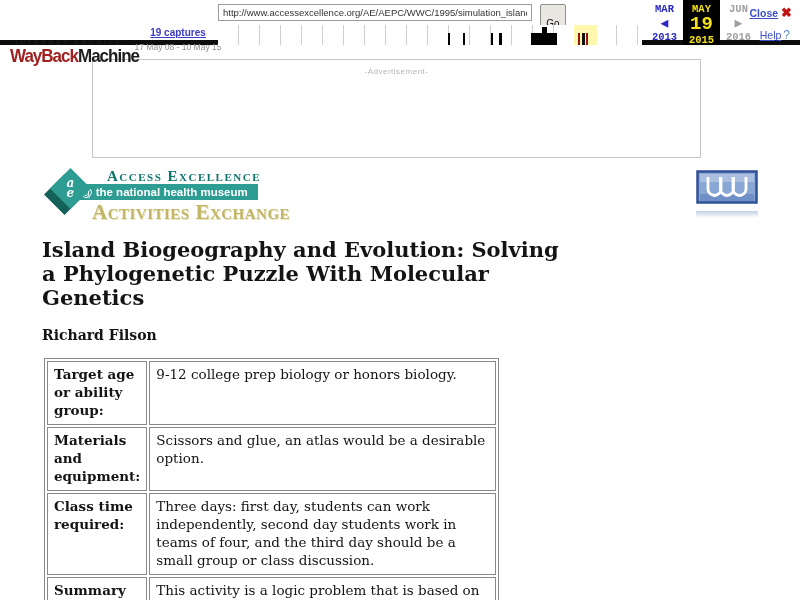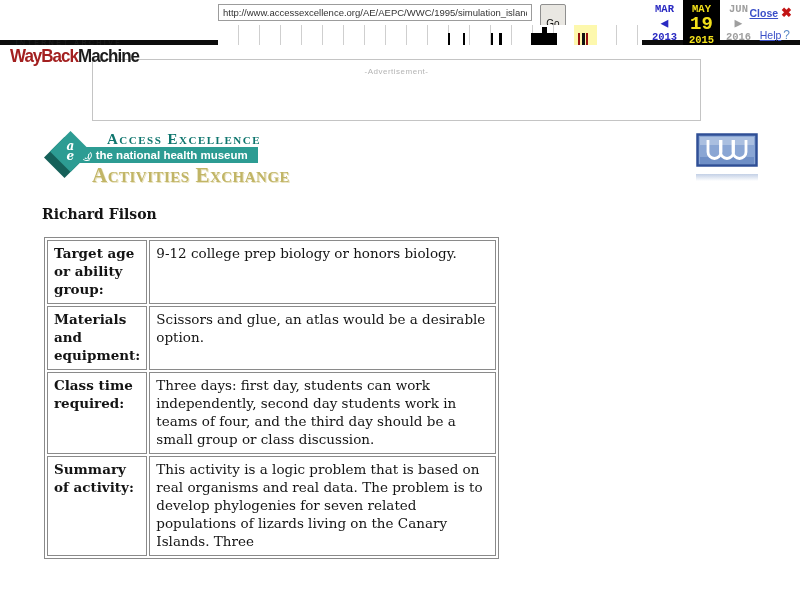--- a/index.html
+++ b/index.html
@@ -33,21 +33,21 @@
   .prevc { color: #2a2ac2; } .nextc { color: #9f9f9f; }
   .cur-y { color: #f3e11a; }
 
   .wb-close { position: absolute; right: 8px; top: 5px; font-size: 10.5px; font-weight: bold; white-space: nowrap; }
   .wb-help  { position: absolute; right: 10px; top: 28px; font-size: 10.5px; font-weight: normal; white-space: nowrap; }
   .wb-link { color: #3a4fc8; text-decoration: underline; cursor: pointer; }
   .x-mark { color: #c21414; font-size: 13px; margin-left: 3px; }
   .q-mark { color: #5e8cc8; font-size: 12px; margin-left: 2px; }
 
   
-  .ad { margin: 14px 0 0 92px; width: 609px; height: 62px; border: 1px solid #c4c4c4; text-align: center; }
+  .ad { margin: 14px 0 0 92px; width: 609px; height: 99px; border: 1px solid #c4c4c4; text-align: center; }
   .ad-label { display: inline-block; margin-top: 3px; font-size: 8px; letter-spacing: .5px; color: #b4b4b4; }
 
   
   .brand { position: relative; height: 58px; margin-top: 10px; }
   .diamond, .diamond-shadow { position: absolute; width: 29px; height: 29px; transform: rotate(45deg); }
   .diamond-shadow { left: 50px; top: 12px; background: #156059; }
   .diamond { left: 56px; top: 6px; background: #2d9c93; display: flex; align-items: center; justify-content: center; z-index: 2; }
   .monogram { transform: rotate(-45deg); width: 9px; word-break: break-all; text-align: center;
     font-family: "DejaVu Serif", serif; font-style: italic; font-weight: bold; font-size: 12px; line-height: .8; color: #fff; }
   .org-name { position: absolute; left: 107px; top: 0; font-family: "Liberation Serif", serif; font-variant: small-caps; font-weight: bold; font-size: 15px; letter-spacing: 1.5px; color: #0f766e; }
@@ -67,20 +67,24 @@
 </style>
 </head>
 <body>
 
 <div class="wb">
   <div class="wb-logo">
     <div class="ia-label">INTERNET ARCHIVE</div>
     <div class="wordmark"><span class="wm-red">WayBack</span><span class="wm-black">Machine</span></div>
   </div>
 
+  <div class="wb-captures">
+    <span class="cap-link">19 captures</span>
+    <div class="cap-range">17 May 08 - 10 May 15</div>
+  </div>
 
   <input class="wb-url" value="http://www.accessexcellence.org/AE/AEPC/WWC/1995/simulation_island.php" style="">
   <button class="wb-go">Go</button>
 
   <div class="wb-timeline">
       <div class="tl-mark" style="left: 356px; width: 23px; height: 20px; background: rgb(253, 248, 173);"></div>
       <div class="tl-mark" style="left: 230px; width: 2px; height: 12px; background: rgb(0, 0, 0);"></div>
       <div class="tl-mark" style="left: 245px; width: 2px; height: 12px; background: rgb(0, 0, 0);"></div>
       <div class="tl-mark" style="left: 273px; width: 2px; height: 12px; background: rgb(0, 0, 0);"></div>
       <div class="tl-mark" style="left: 281px; width: 3px; height: 12px; background: rgb(0, 0, 0);"></div>
@@ -133,20 +137,21 @@
       <rect x="4" y="24" width="54" height="7" fill="#6f8fc6"></rect>
       <path d="M12 7 V19 a6.5 6.5 0 0 0 13 0 V7" fill="none" stroke="#ffffff" stroke-width="2.8"></path>
       <path d="M24.5 7 V19 a6.5 6.5 0 0 0 13 0 V7" fill="none" stroke="#ffffff" stroke-width="2.8"></path>
       <path d="M37 7 V19 a6.5 6.5 0 0 0 13 0 V7" fill="none" stroke="#ffffff" stroke-width="2.8"></path>
     </svg>
     <div class="www-reflect"></div>
   </div>
 </div>
 
 <div class="article">
+  <div class="title">Island Biogeography and Evolution: Solving a Phylogenetic Puzzle With Molecular Genetics</div>
   <div class="author">Richard Filson</div>
 
   <table class="info">
     <tbody>
         <tr>
       <td class="lbl">Target age or ability group:</td>
       <td class="val">9-12 college prep biology or honors biology.</td>
     </tr>
     <tr>
       <td class="lbl">Materials and equipment:</td>

